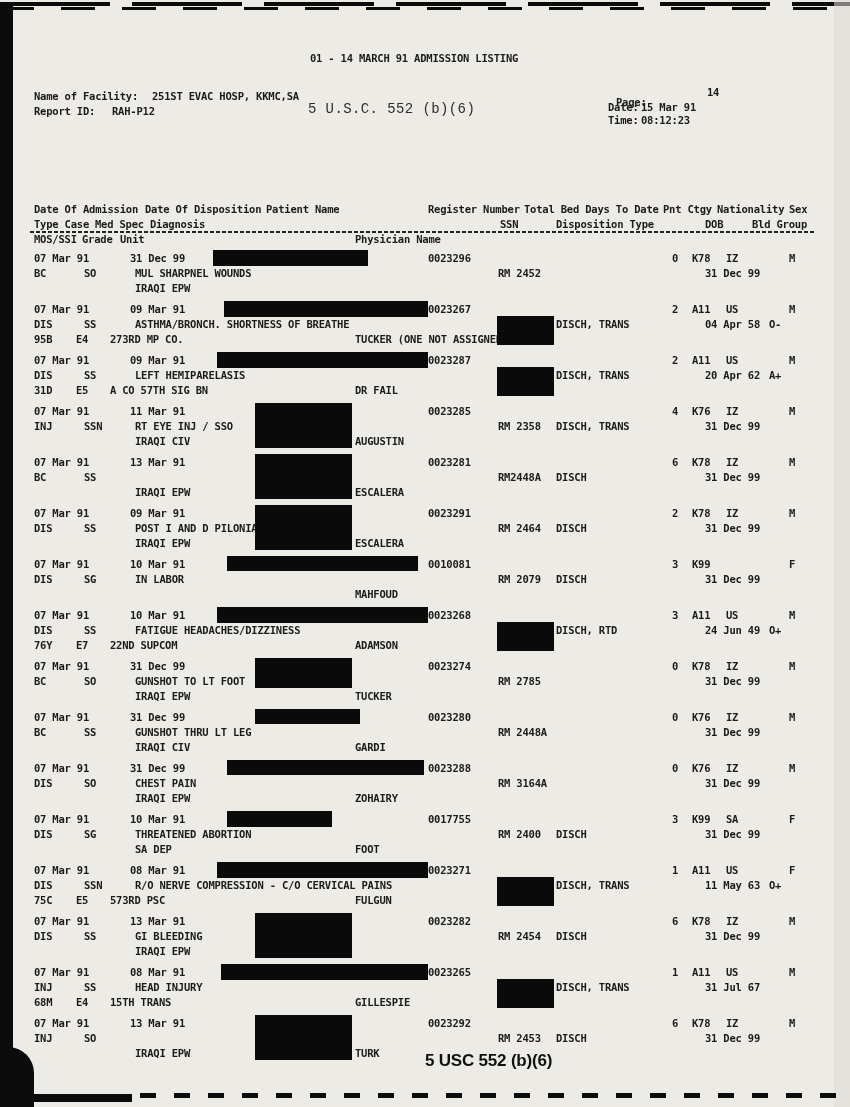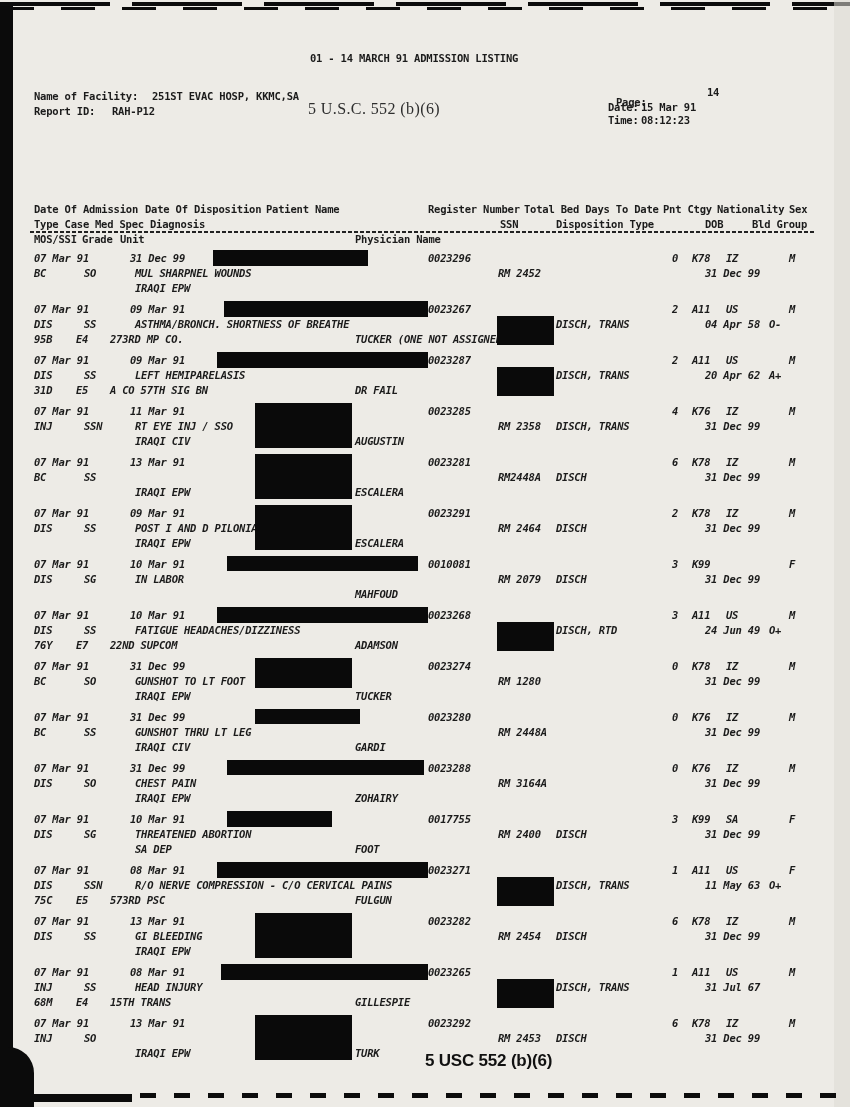--- a/index.html
+++ b/index.html
@@ -29,40 +29,40 @@
   .scan-right-shade{position:absolute;right:0;top:0;width:16px;height:100%;background:#dcdad4;opacity:.55;}
   
   .abs{position:absolute;white-space:pre;}
   .title{top:52px;left:310px;}
   .fac-label{top:90px;left:34px;}  .fac-value{top:90px;left:152px;}
   .rep-label{top:105px;left:34px;} .rep-value{top:105px;left:112px;}
   .pg-label{top:96px;left:608px;margin-left:8px;}  .pg-value{top:86px;left:662px;margin-left:45px;}
   .dt-label{top:101px;left:608px;} .dt-value{top:101px;left:641px;}
   .tm-label{top:114px;left:608px;text-align:right;} .tm-value{top:114px;left:641px;}
   .foia-stamp{top:103px;left:308px;
-    font-family:Liberation Serif, serif;
-    font-weight:400;font-size:16px;letter-spacing:.4px;color:#2e2e2e;}
+    font-family:Liberation Mono, monospace;
+    font-weight:400;font-size:14px;letter-spacing:.4px;color:#2e2e2e;}
   .footer-stamp{top:1055px;left:425px;
     font-family:"Liberation Sans","DejaVu Sans",sans-serif;
     font-weight:700;font-size:17px;color:#111;}
   
   .hrow1 span,.hrow2 span,.hrow3 span{position:absolute;white-space:pre;margin-top:28px;}
   .hrow1{position:absolute;top:175px;left:0;right:0;height:13px;}
   .hrow2{position:absolute;top:190px;left:0;right:0;height:13px;}
   .hrow3{position:absolute;top:205px;left:0;right:0;height:13px;}
   .h-admission{left:34px}.h-dispo{left:145px}.h-patient{left:266px}
   .h-register{left:428px}.h-beddays{left:524px}.h-ctgy{left:663px}.h-natl{left:717px}.h-sex{left:789px}
   .h-typecase{left:34px}.h-medspec{left:95px}.h-diag{left:150px}
   .h-ssn{left:500px}.h-disptype{left:556px}.h-dob{left:705px}.h-bld{left:752px}
   .h-mos{left:34px}.h-grade{left:82px}.h-unit{left:120px}.h-phys{left:355px}
   .dash-sep{position:absolute;top:231px;left:30px;right:36px;height:2px;
     background:repeating-linear-gradient(90deg,#222 0 4px,transparent 4px 6px);}
   
   #records{position:absolute;top:252px;left:0;width:100%;}
-  .record{position:relative;height:51px;font-style:italic;}
+  .record{position:relative;height:51px;}
   .line{position:absolute;left:0;right:0;height:13px;}
   .l1{top:0}.l2{top:15px}.l3{top:30px}
   .f{position:absolute;white-space:pre;}
   .f-admit{left:34px}.f-dispdate{left:130px}.f-register{left:428px}
   .f-beddays{left:672px}.f-ctgy{left:692px}.f-natl{left:726px}.f-sex{left:789px}
   .f-typecase{left:34px}.f-medspec{left:84px}.f-diag{left:135px}
   .f-rm{left:498px}.f-disptype{left:556px}.f-dob{left:705px}.f-bld{left:769px}
   .f-mos{left:34px}.f-grade{left:76px}.f-unit{left:110px}.f-origin{left:135px}.f-phys{left:355px}
   .redact{position:absolute;background:#0a0a0a;z-index:2;}
 </style>
@@ -357,21 +357,21 @@
       <span class="f f-register">0023274</span>
       <span class="f f-beddays">0</span>
       <span class="f f-ctgy">K78</span>
       <span class="f f-natl">IZ</span>
       <span class="f f-sex">M</span>
     </div>
     <div class="line l2">
       <span class="f f-typecase">BC</span>
       <span class="f f-medspec">SO</span>
       <span class="f f-diag">GUNSHOT TO LT FOOT</span>
-      <span class="f f-rm">RM 1280</span>
+      <span class="f f-rm">RM 2785</span>
       <span class="f f-disptype"></span>
       <span class="f f-dob">31 Dec 99</span>
       <span class="f f-bld"></span>
     </div>
     <div class="line l3">
       <span class="f f-mos"></span>
       <span class="f f-grade"></span>
       <span class="f f-unit"></span>
       <span class="f f-origin">IRAQI EPW</span>
       <span class="f f-phys">TUCKER</span>

